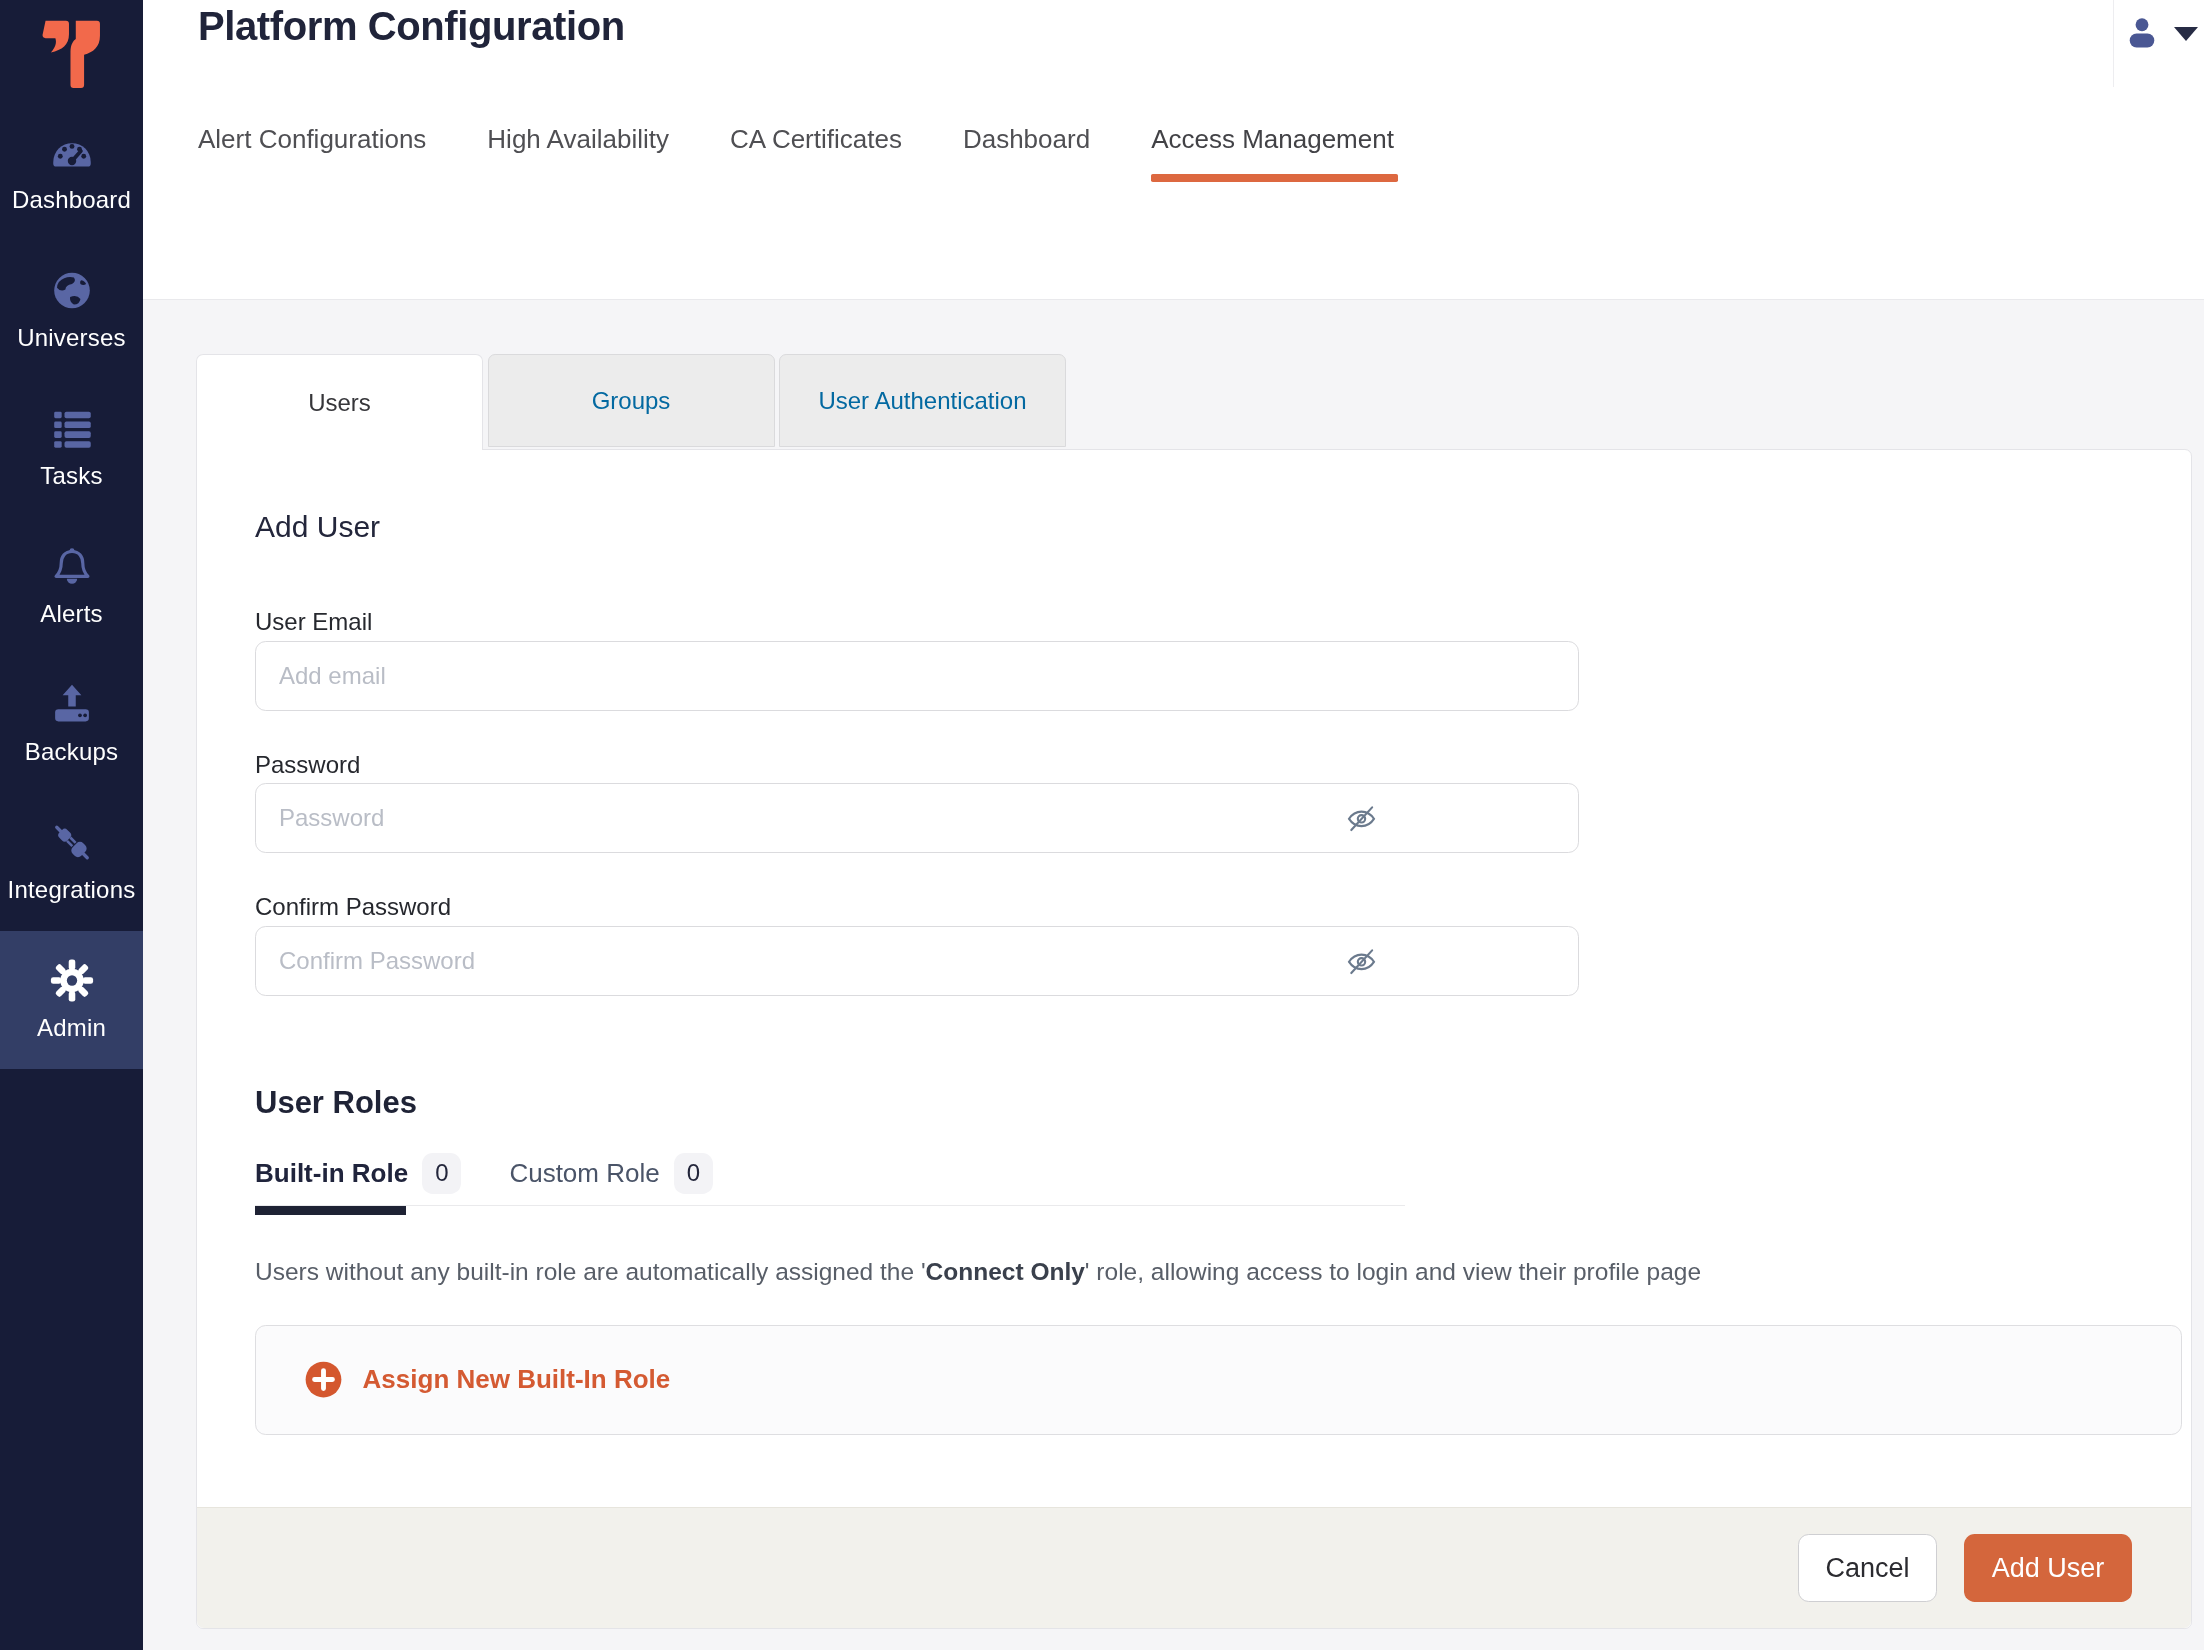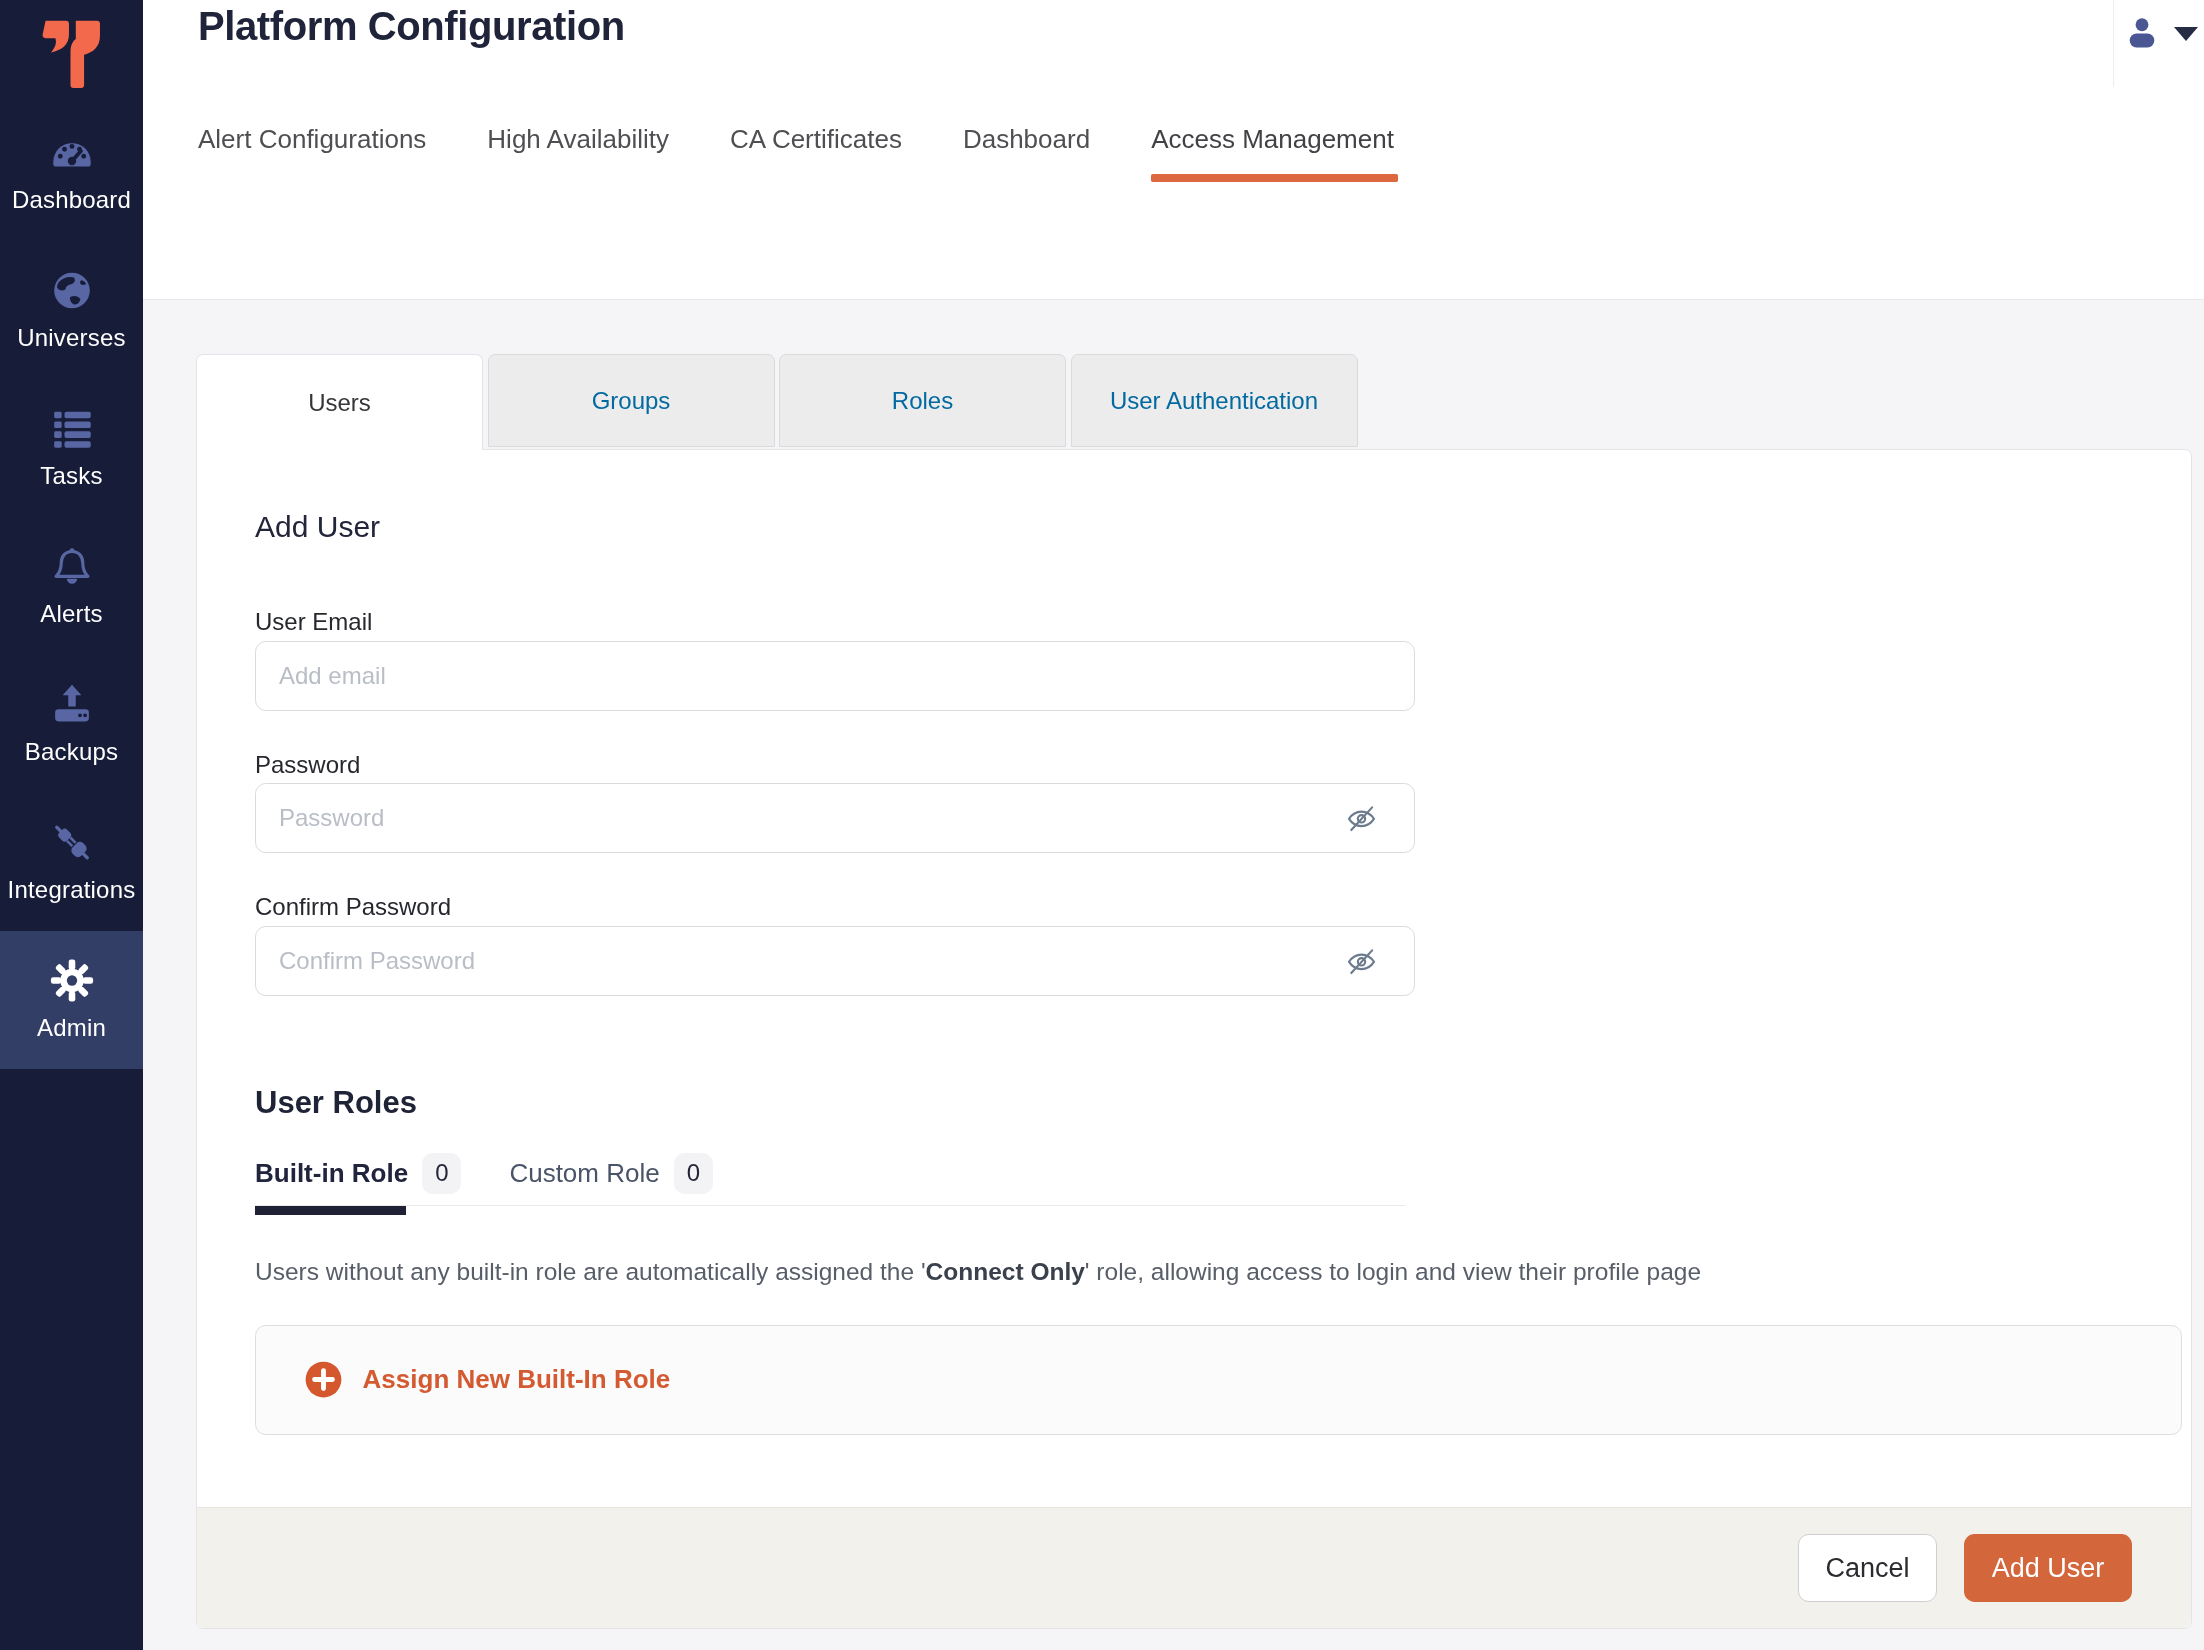--- a/index.html
+++ b/index.html
@@ -60,21 +60,21 @@
   .panel {
     width:1996px; background:#FFFFFF; border:0.9px solid #E4E4E8;
     border-radius:0 7.1px 7.1px 7.1px; position:relative; z-index:1;
   }
   .panel-body { height:1057px; padding:59px 10.7px 0 58px; }
   .section-heading { font-size:30px; font-weight:500; color:#23263B; line-height:36px; margin-bottom:62px; }
   .field { width:1145px; margin-bottom:39px;margin-top:24px; }
   .field-label { display:block; font-size:24px; font-weight:500; color:#26282E; line-height:30px; margin-bottom:3.6px; }
   .input-wrap { position:relative; width:1145px; }
   .text-input {
-    width:1160px; height:70px; border:1.8px solid #DBDBDE; border-radius:10.7px;
+    width:1324px; height:70px; border:1.8px solid #DBDBDE; border-radius:10.7px;
     padding:0 80px 0 23px; font-size:24px; color:#26282E; background:#FFFFFF; outline:none;
     font-family:"Liberation Sans", sans-serif;
   }
   .text-input::placeholder { color:#B9BDC6; }
   .eye-btn {
     position:absolute; right:16px; top:50%; transform:translateY(-50%);
     width:46px; height:46px; background:none; border:none; cursor:pointer;
     display:flex; align-items:center; justify-content:center;
   }
   .roles-heading { font-size:31px; font-weight:700; color:#1F2336; line-height:36px; margin:89px 0 32px; }
@@ -231,21 +231,20 @@
       </svg>
       <div class="caret"></div>
     </div>
   </header>
 
   <div class="content">
 
     <div class="subtabs">
       <div class="subtab active">Users</div>
       <div class="subtab">Groups</div>
-      <div class="subtab">Roles</div>
       <div class="subtab">User Authentication</div>
     </div>
 
     <div class="panel">
       <div class="panel-body">
 
         <h2 class="section-heading">Add User</h2>
 
         <div class="field">
           <label class="field-label">User Email</label>

